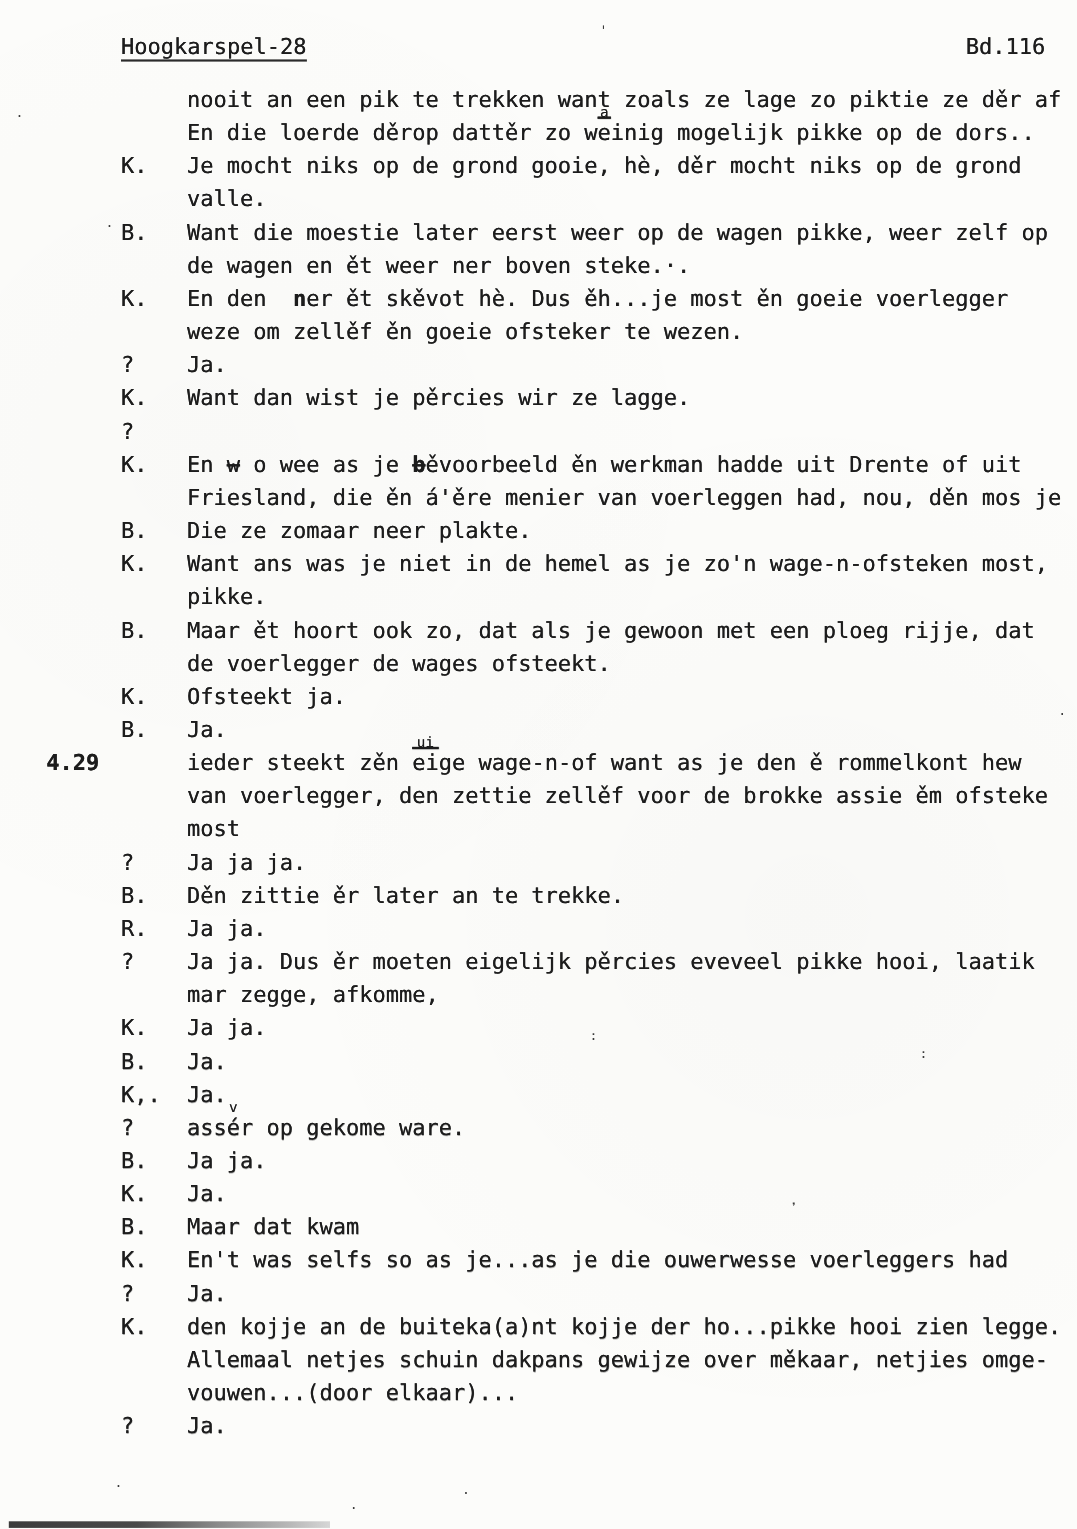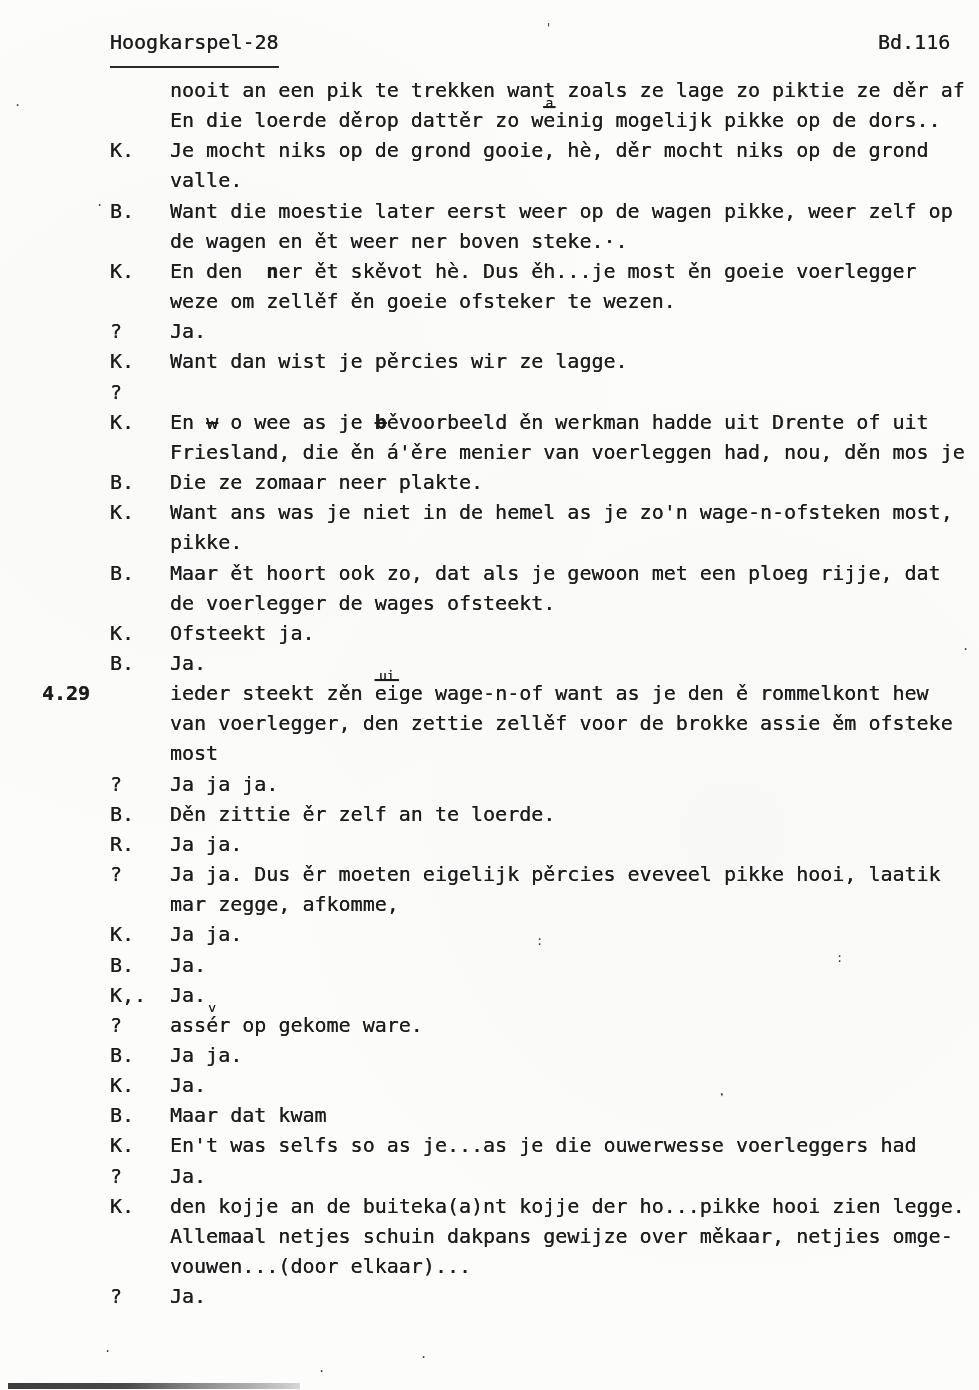--- a/index.html
+++ b/index.html
@@ -17,21 +17,21 @@
       radial-gradient(circle at 20% 30%, rgba(0,0,0,0.012), transparent 40%),
       radial-gradient(circle at 75% 60%, rgba(0,0,0,0.015), transparent 45%);
   }
   .typewritten{
     font-size:20px;line-height:1;
     text-shadow:0 0 0.6px rgba(25,25,25,0.75), 0.3px 0.3px 0.4px rgba(25,25,25,0.35);
     letter-spacing:0px;
   }
   .header-left{
     position:absolute;left:110px;top:32px;
-    border-bottom:2px solid #2b2b2b;padding-bottom:14px;
+    border-bottom:2px solid #2b2b2b;padding-bottom:2px;
   }
   .header-right{position:absolute;left:878px;top:32px;}
   .transcript{position:absolute;left:0;top:80px;width:824px;}
   .row{
     display:flex;align-items:flex-start;height:30.17px;
     padding-left:42px;box-sizing:border-box;white-space:pre;
   }
   .cell{display:block;flex:0 0 auto;}
   .cell.m{width:68px;font-weight:bold;}
   .cell.s{width:60px;}
@@ -197,21 +197,21 @@
 
   <div class="row">
     <span class="cell m"></span>
     <span class="cell s">?</span>
     <span class="cell t">Ja ja ja.</span>
   </div>
 
   <div class="row">
     <span class="cell m"></span>
     <span class="cell s">B.</span>
-    <span class="cell t">Děn zittie ěr zelf an te loerde.</span>
+    <span class="cell t">Děn zittie ěr later an te trekke.</span>
   </div>
 
   <div class="row">
     <span class="cell m"></span>
     <span class="cell s">R.</span>
     <span class="cell t">Ja ja.</span>
   </div>
 
   <div class="row">
     <span class="cell m"></span>

